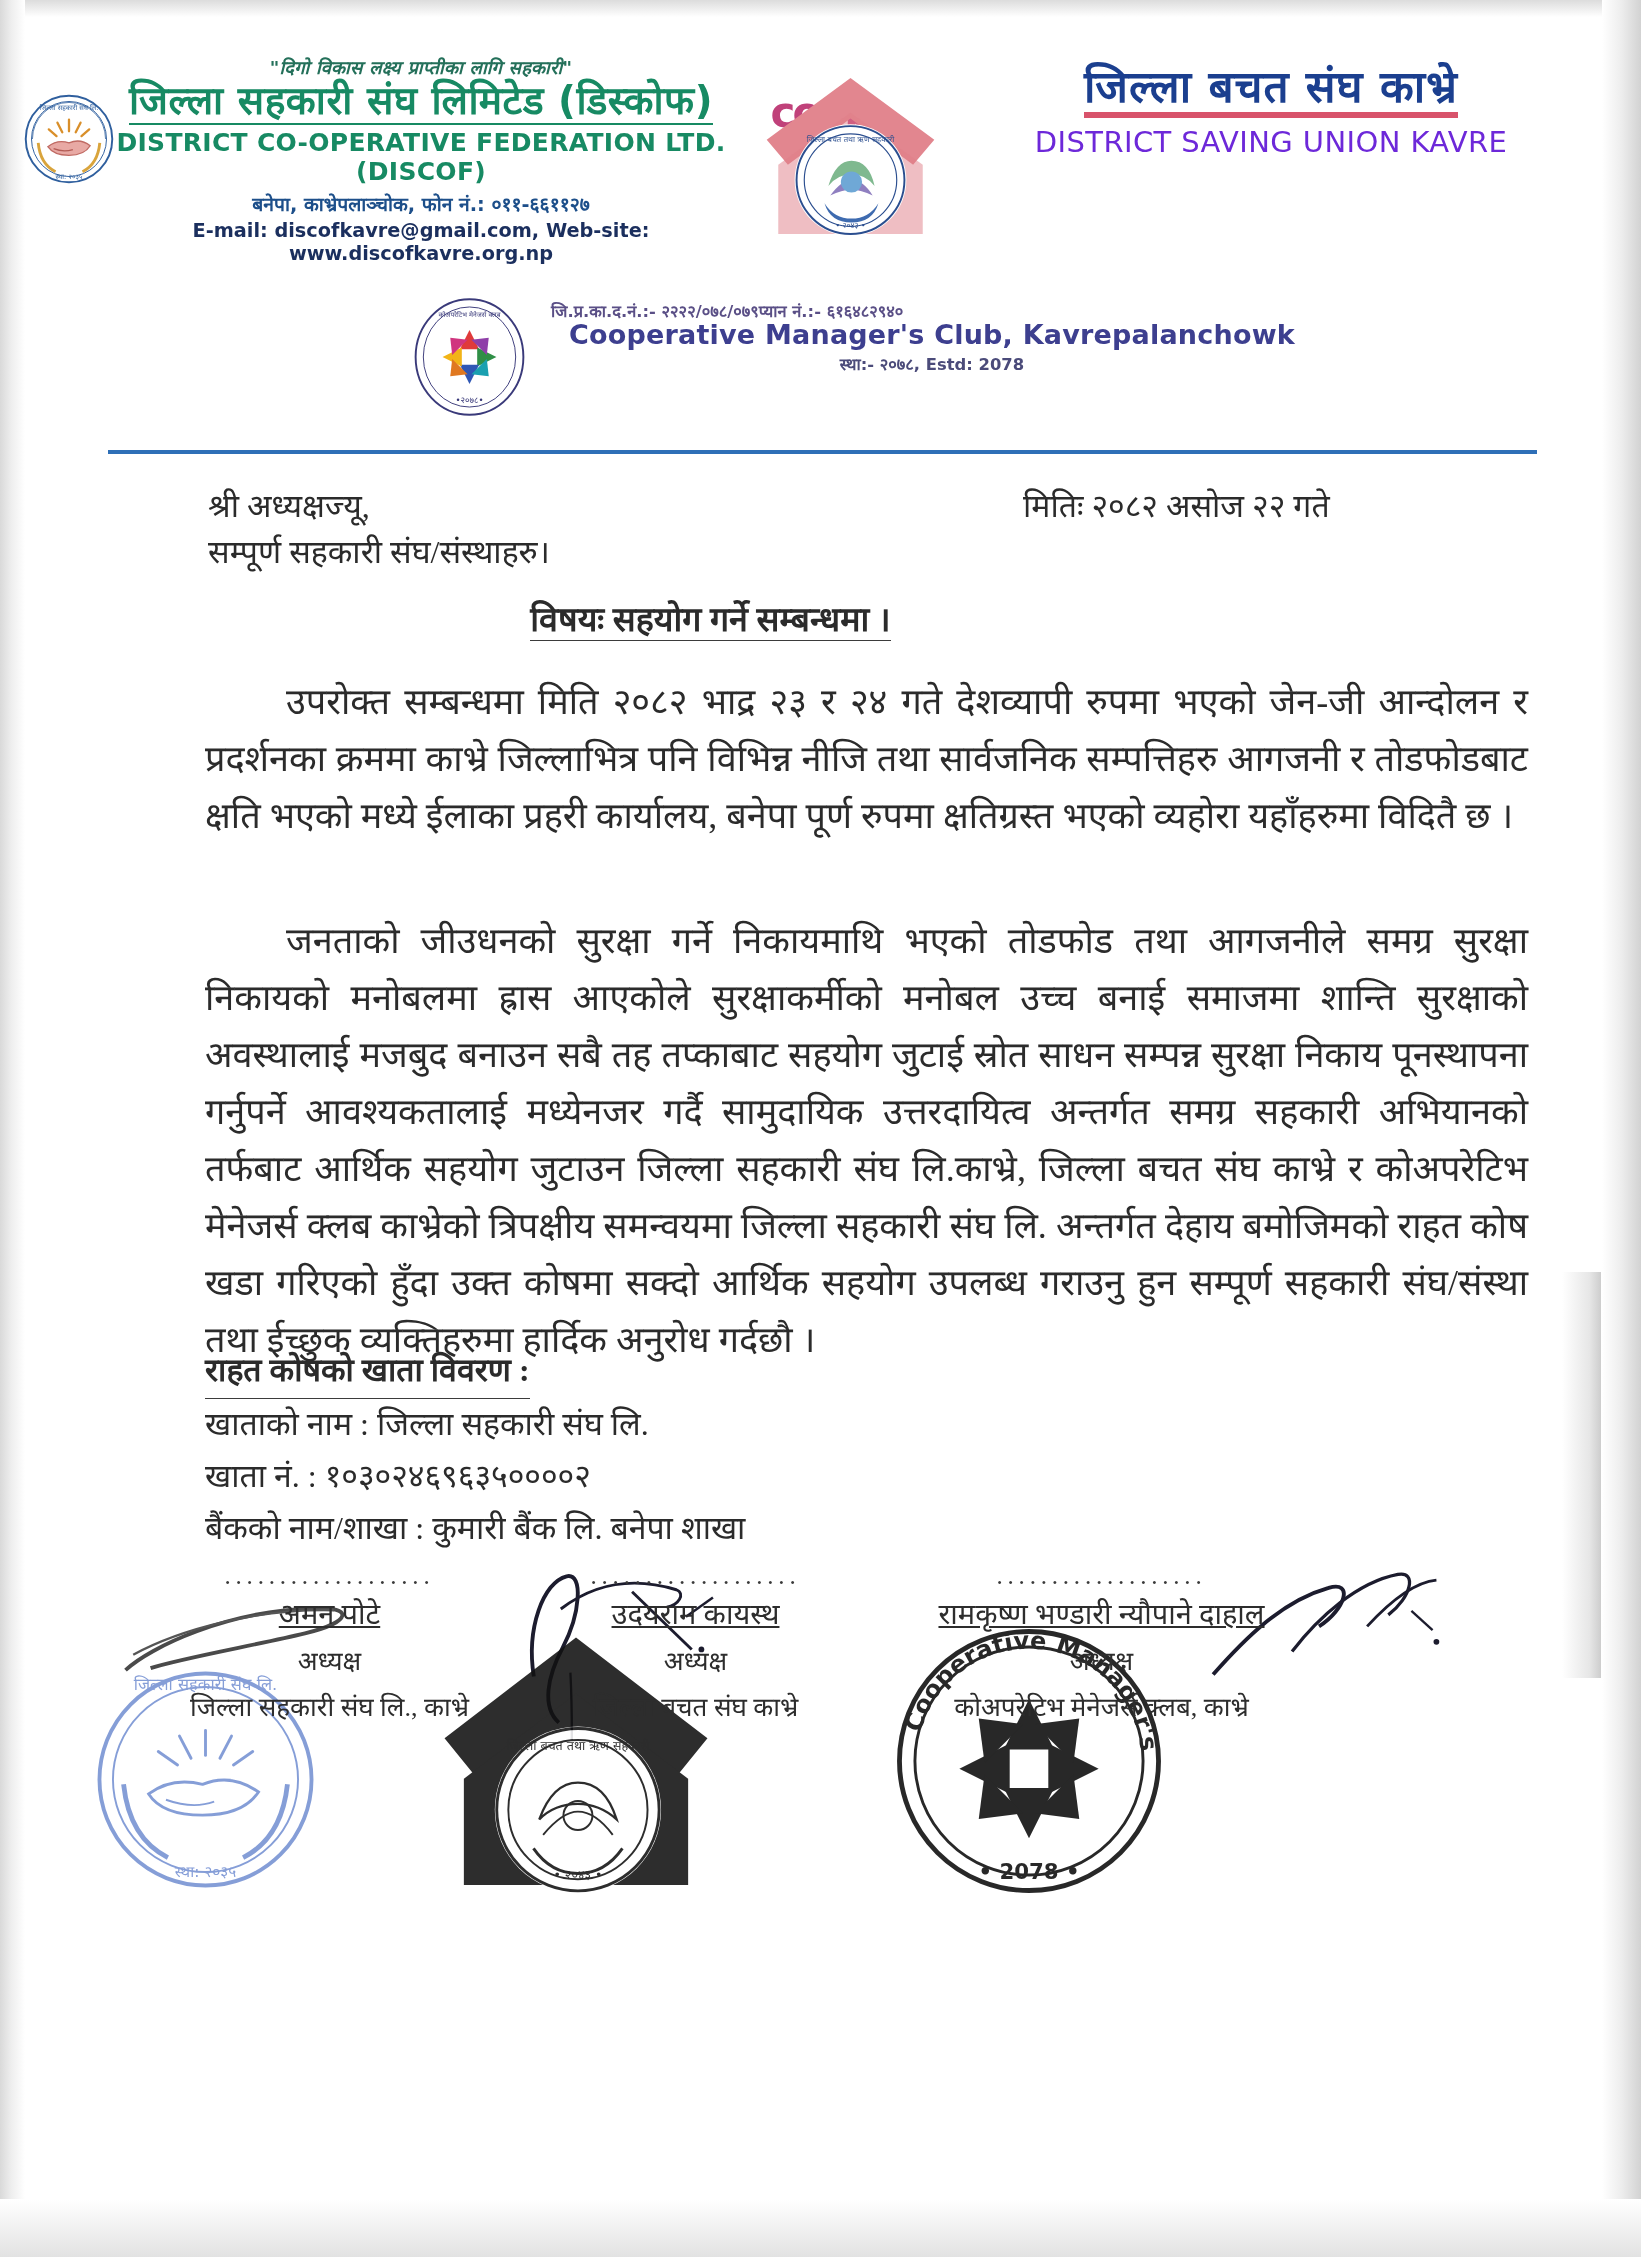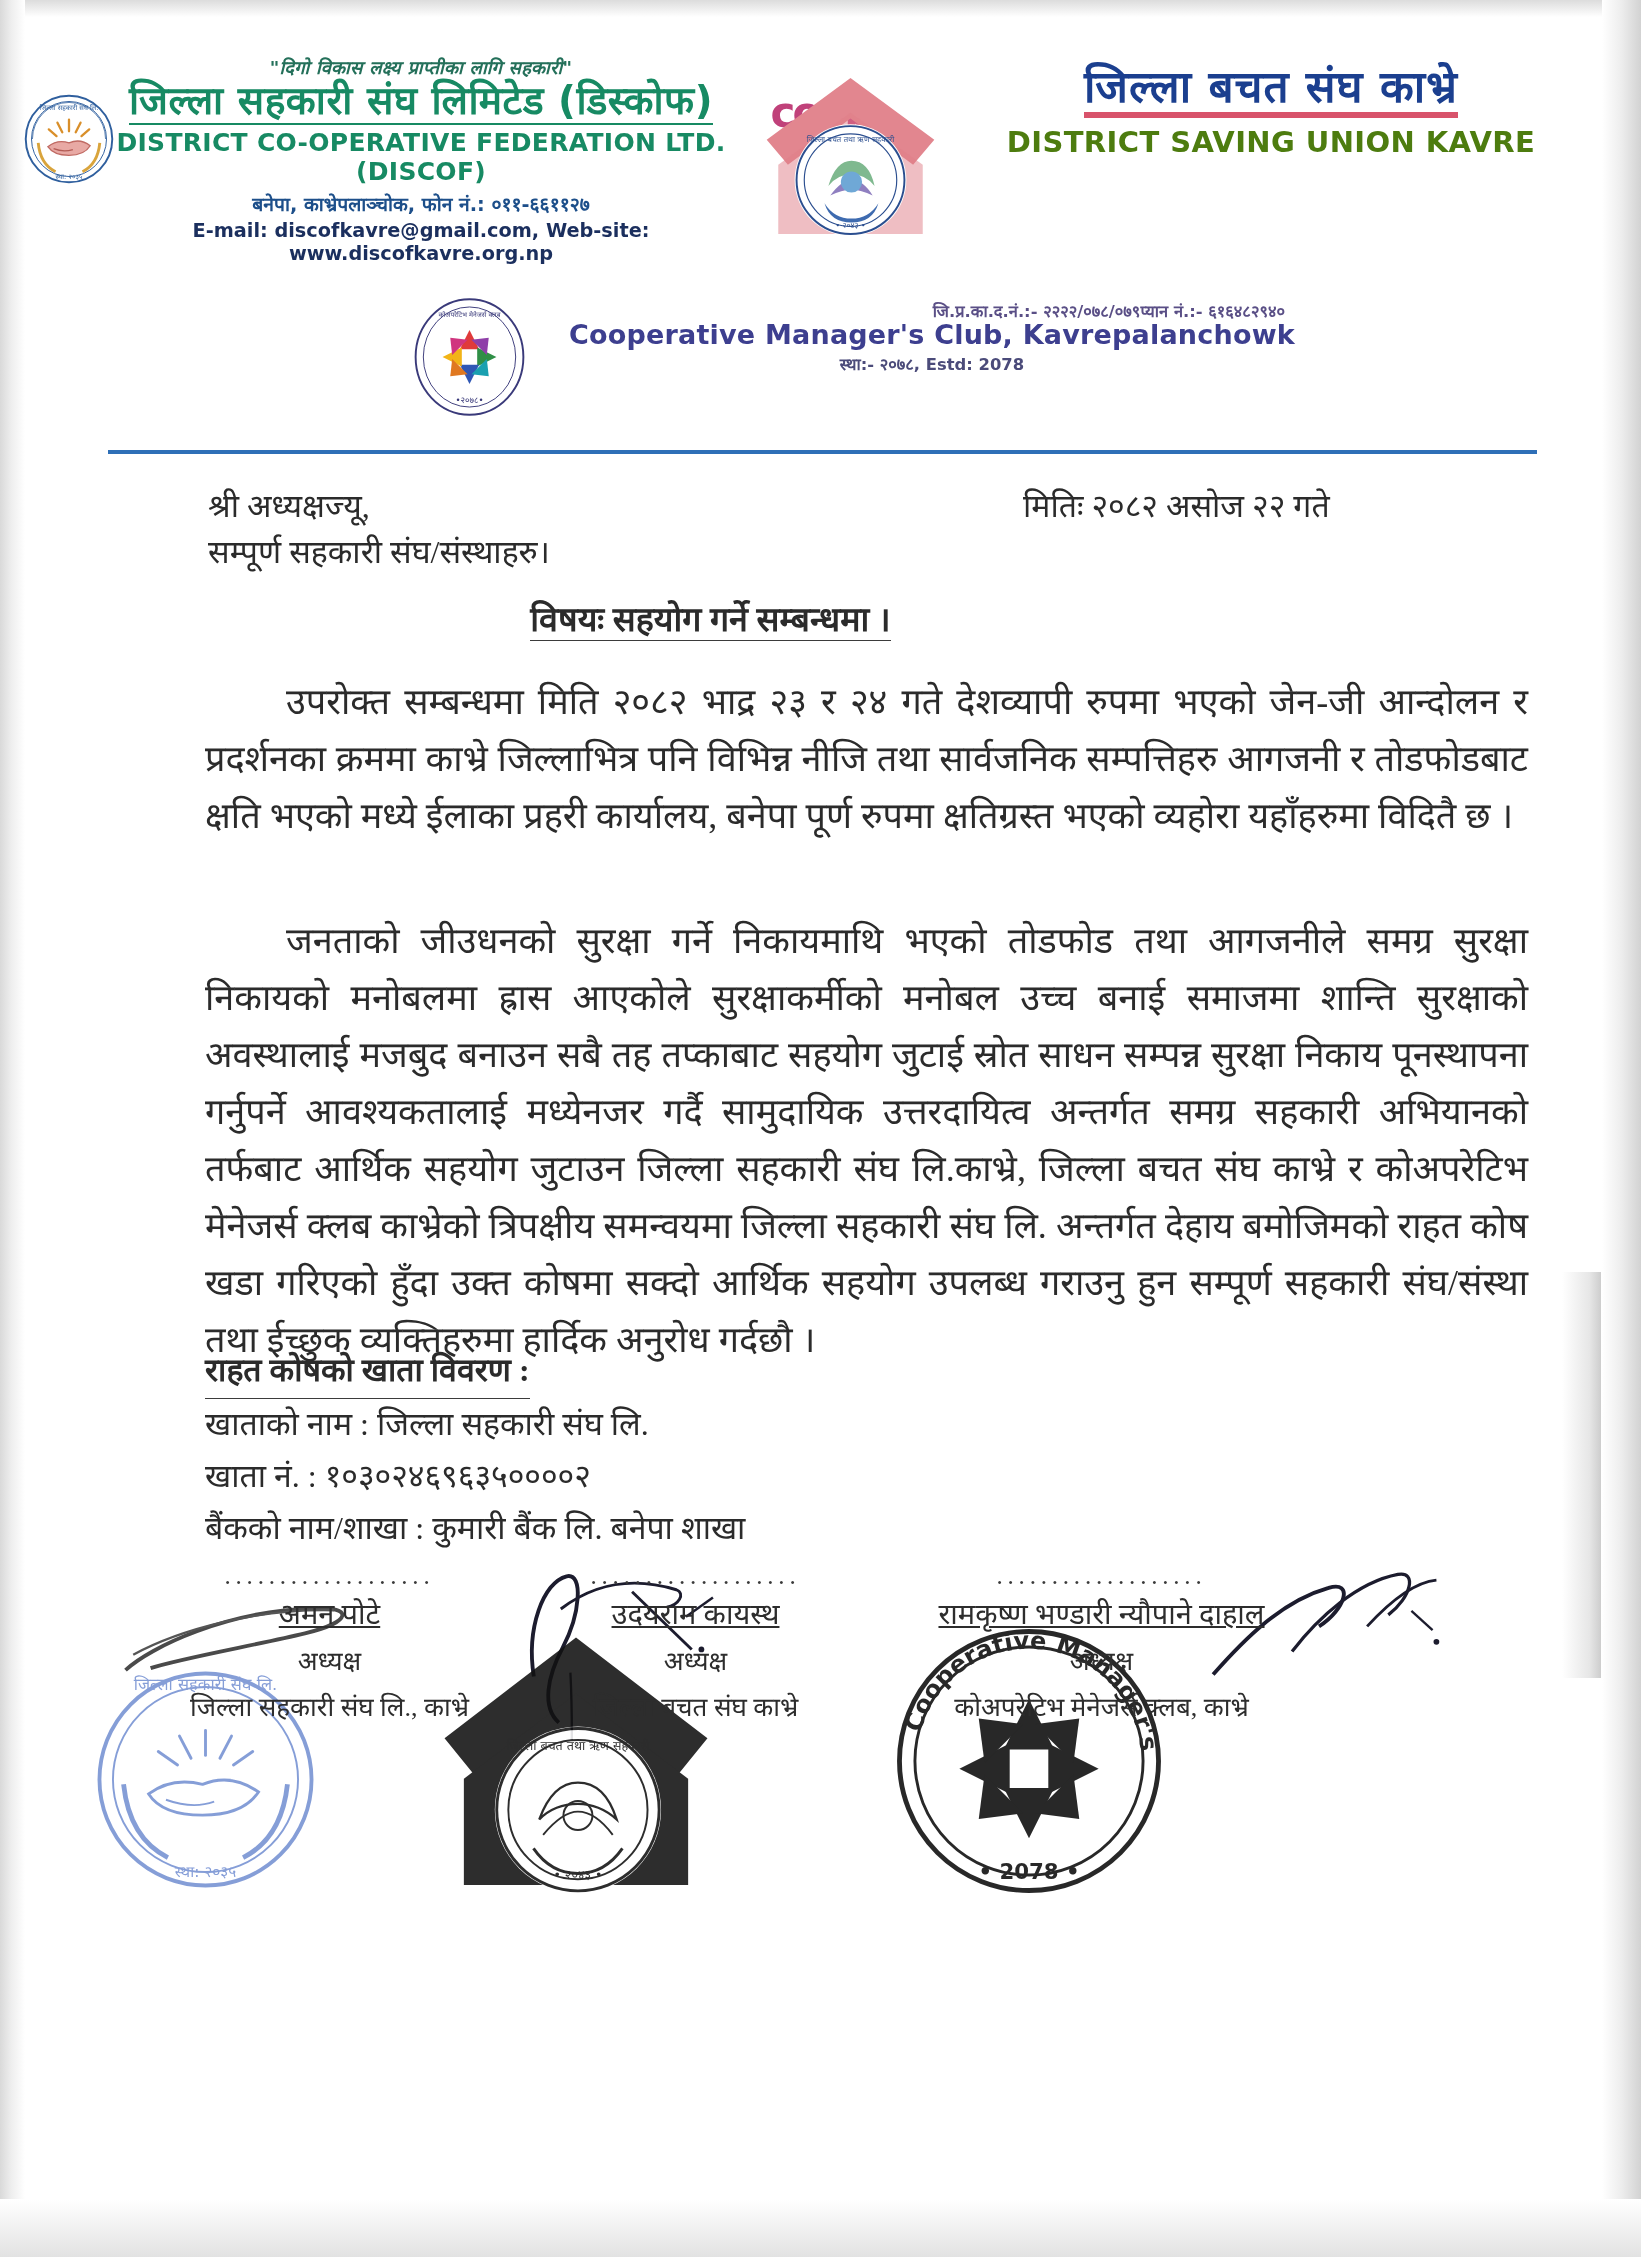--- a/index.html
+++ b/index.html
@@ -50,29 +50,29 @@
   .ica-sub{font-size:10.6px;color:#3c6fb0;font-weight:bold;line-height:1.12;margin-top:2.9px;}
 
   
   .dsu-block{position:absolute;left:966px;top:9.7px;width:560px;text-align:center;}
   .dsu-name-np{
     font-size:44px;color:#1b3f8f;font-weight:bold;line-height:1.05;
     border-bottom:6.8px solid #d8536b;display:inline-block;padding-bottom:1.9px;
     letter-spacing:1px;
   }
   .dsu-name-en{
-    font-size:29px;color:#4d7c0f;font-weight:bold;letter-spacing:0.4px;margin-top:6.8px;
+    font-size:29px;color:#6d28d9;font-weight:normal;letter-spacing:0.4px;margin-top:6.8px;
   }
   .dsu-emblem{position:absolute;left:734px;top:17.4px;width:183px;height:169px;}
 
   
   .lh2{position:absolute;left:0;top:278px;width:1578px;height:126px;}
   .cmc-emblem{position:absolute;left:381px;top:0px;width:127px;height:124px;}
   .cmc-regline{position:absolute;left:526px;top:3.9px;width:734px;display:flex;
-    justify-content:flex-end;font-size:16.4px;color:#5a4f86;font-weight:bold;}
+    justify-content:flex-start;font-size:16.4px;color:#5a4f86;font-weight:bold;}
   .cmc-center{position:absolute;left:521px;top:25px;width:772px;text-align:center;}
   .cmc-name-np{font-size:39px;color:#6b3fa0;font-weight:bold;line-height:1.05;letter-spacing:0.5px;}
   .cmc-name-en{font-size:27px;color:#3d3f8f;font-weight:bold;letter-spacing:0.2px;margin-top:-1px;}
   .cmc-estd{font-size:16.4px;color:#4b4b7a;font-weight:bold;margin-top:1.9px;}
 
   .hr-blue{position:absolute;left:83px;top:433px;width:1429px;height:3.9px;
     background:#2e6fb7;}
 
   
   .body-area{

